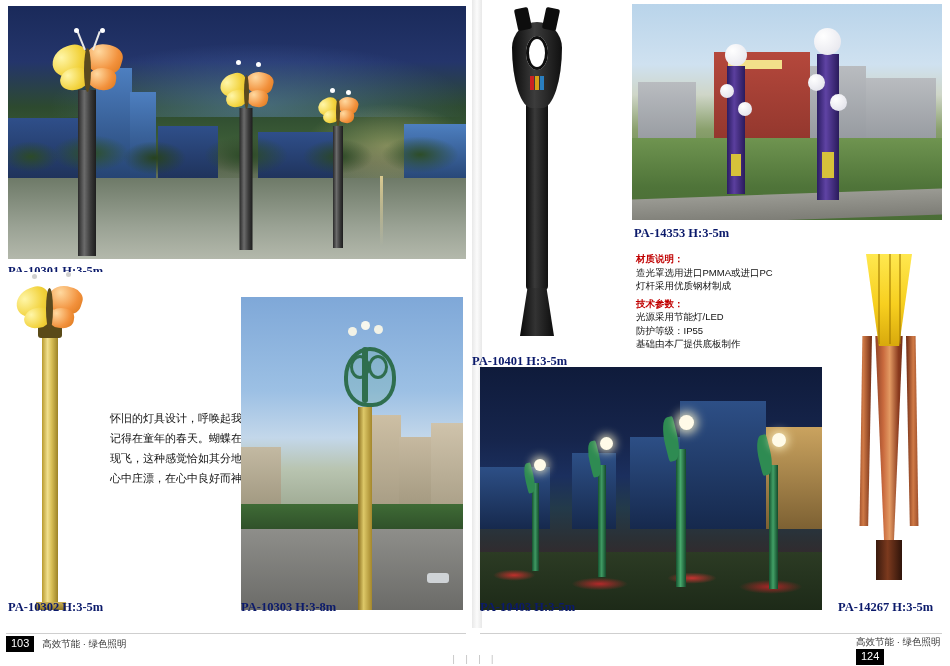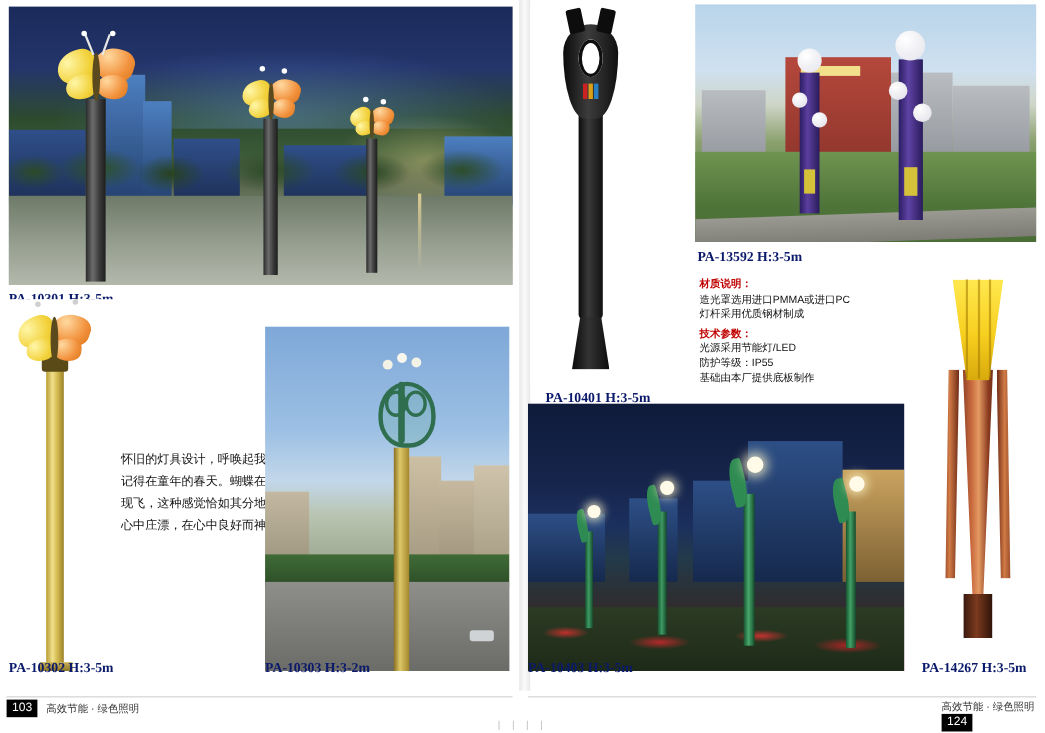--- a/index.html
+++ b/index.html
@@ -232,40 +232,40 @@
           background:linear-gradient(to right,#8a6f20,#ddc868 40%,#a4872c);"></div>
       <div style="position:absolute;left:8px;top:26px;width:44px;height:52px;border:4px solid #2f6e4e;border-radius:50% 50% 45% 45%;background:rgba(80,160,120,.18);"></div>
       <div style="position:absolute;left:14px;top:34px;width:14px;height:18px;border:3px solid #2f6e4e;border-radius:50%;"></div>
       <div style="position:absolute;left:32px;top:34px;width:14px;height:18px;border:3px solid #2f6e4e;border-radius:50%;"></div>
       <div style="position:absolute;left:26px;top:26px;width:6px;height:56px;background:#2f6e4e;border-radius:3px;"></div>
       <div style="position:absolute;left:12px;top:6px;width:9px;height:9px;border-radius:50%;background:#f2f2e6;"></div>
       <div style="position:absolute;left:38px;top:4px;width:9px;height:9px;border-radius:50%;background:#f2f2e6;"></div>
       <div style="position:absolute;left:25px;top:0px;width:9px;height:9px;border-radius:50%;background:#f7f7ee;"></div>
     </div>
   </div>
-  <div class="caption" style="position:absolute;left:241px;top:600px;">PA-10303 H:3-2m</div>
+  <div class="caption" style="position:absolute;left:241px;top:600px;">PA-10303 H:3-8m</div>
 
   <div class="photo" id="ph-10401">
     <div style="position:absolute;left:44px;top:34px;width:22px;height:250px;
         background:linear-gradient(to right,#0c0c0c,#3a3a3a 40%,#111);border-radius:0 0 4px 4px;"></div>
     <div style="position:absolute;left:30px;top:16px;width:50px;height:86px;
         background:linear-gradient(to right,#0b0b0b,#3c3c3c 45%,#101010);
         border-radius:50% 50% 40% 40% / 30% 30% 70% 70%;"></div>
     <div style="position:absolute;left:44px;top:30px;width:22px;height:34px;border-radius:50%;
         background:#ffffff;box-shadow:inset 0 0 0 3px #0f0f0f;"></div>
     <div style="position:absolute;left:34px;top:2px;width:14px;height:22px;background:#0d0d0d;transform:rotate(-12deg);border-radius:2px;"></div>
     <div style="position:absolute;left:62px;top:2px;width:14px;height:22px;background:#0d0d0d;transform:rotate(12deg);border-radius:2px;"></div>
     <div style="position:absolute;left:48px;top:70px;width:4px;height:14px;background:#c22;"></div>
     <div style="position:absolute;left:53px;top:70px;width:4px;height:14px;background:#d9a017;"></div>
     <div style="position:absolute;left:58px;top:70px;width:4px;height:14px;background:#2a7fc0;"></div>
     <div style="position:absolute;left:38px;top:282px;width:34px;height:48px;
         background:linear-gradient(to right,#0a0a0a,#333 45%,#0d0d0d);
         clip-path:polygon(22% 0,78% 0,100% 100%,0 100%);"></div>
   </div>
-  <div class="caption" style="position:absolute;left:496px;top:354px;">PA-10401 H:3-5m</div>
+  <div class="caption" style="position:absolute;left:472px;top:354px;">PA-10401 H:3-5m</div>
 
   <div class="photo" id="ph-10402">
     <div class="bld402" style="left:82px;top:48px;width:96px;height:104px;"></div>
     <div class="bld402 grey" style="left:178px;top:62px;width:56px;height:90px;"></div>
     <div class="bld402 grey" style="left:234px;top:74px;width:70px;height:78px;"></div>
     <div class="bld402 grey" style="left:6px;top:78px;width:58px;height:74px;"></div>
     <div style="position:absolute;left:96px;top:56px;width:54px;height:9px;background:#f2e08a;"></div>
     <div class="lawn402"></div>
     <div class="path402"></div>
 
@@ -278,21 +278,21 @@
     </div>
 
     <div style="position:absolute;left:176px;top:24px;width:40px;height:172px;">
       <div style="position:absolute;left:9px;top:26px;width:22px;height:146px;background:linear-gradient(to right,#2b1d63,#5f43a4 40%,#2a1b5c);"></div>
       <div style="position:absolute;left:6px;top:0px;width:27px;height:27px;border-radius:50%;background:radial-gradient(circle at 35% 30%,#ffffff,#e2e2ea);"></div>
       <div style="position:absolute;left:0px;top:46px;width:17px;height:17px;border-radius:50%;background:radial-gradient(circle at 35% 30%,#ffffff,#dcdce6);"></div>
       <div style="position:absolute;left:22px;top:66px;width:17px;height:17px;border-radius:50%;background:radial-gradient(circle at 35% 30%,#ffffff,#dcdce6);"></div>
       <div style="position:absolute;left:14px;top:124px;width:12px;height:26px;background:#d6c23a;"></div>
     </div>
   </div>
-  <div class="caption" style="position:absolute;left:634px;top:226px;">PA-13592 H:3-5m</div>
+  <div class="caption" style="position:absolute;left:634px;top:226px;">PA-14353 H:3-5m</div>
 
   <div class="specs">
     <div class="grp">
       <div class="hdr">材质说明：</div>
       <div class="body">造光罩选用进口PMMA或进口PC</div>
       <div class="body">灯杆采用优质钢材制成</div>
     </div>
     <div class="grp">
       <div class="hdr">技术参数：</div>
       <div class="body">光源采用节能灯/LED</div>

